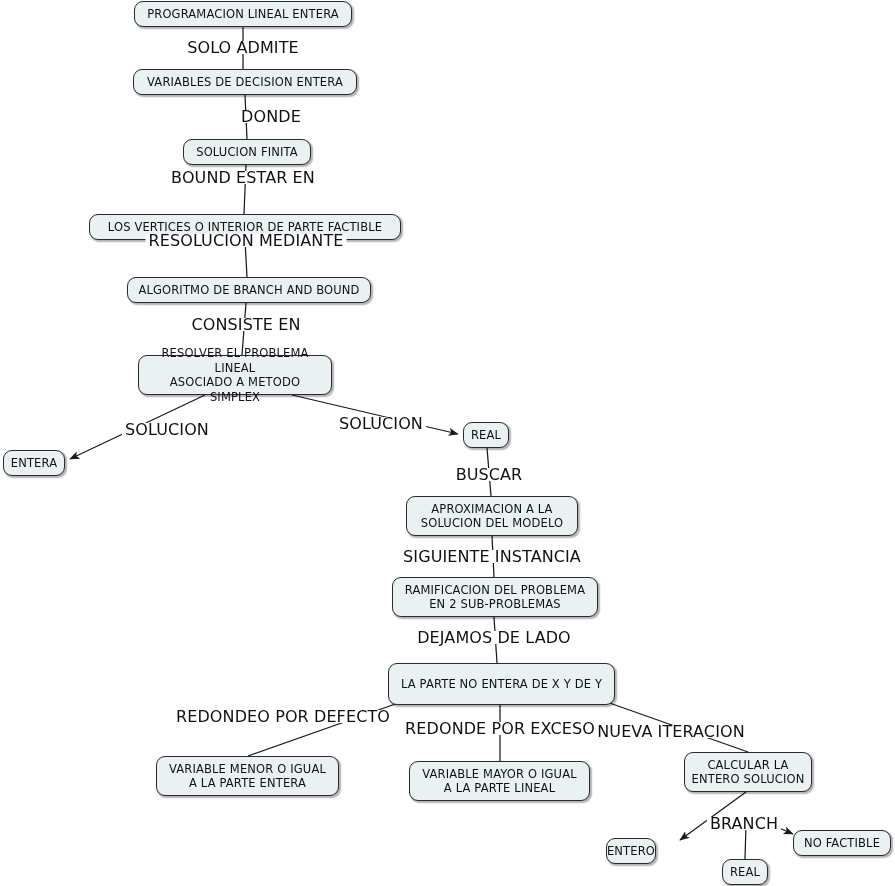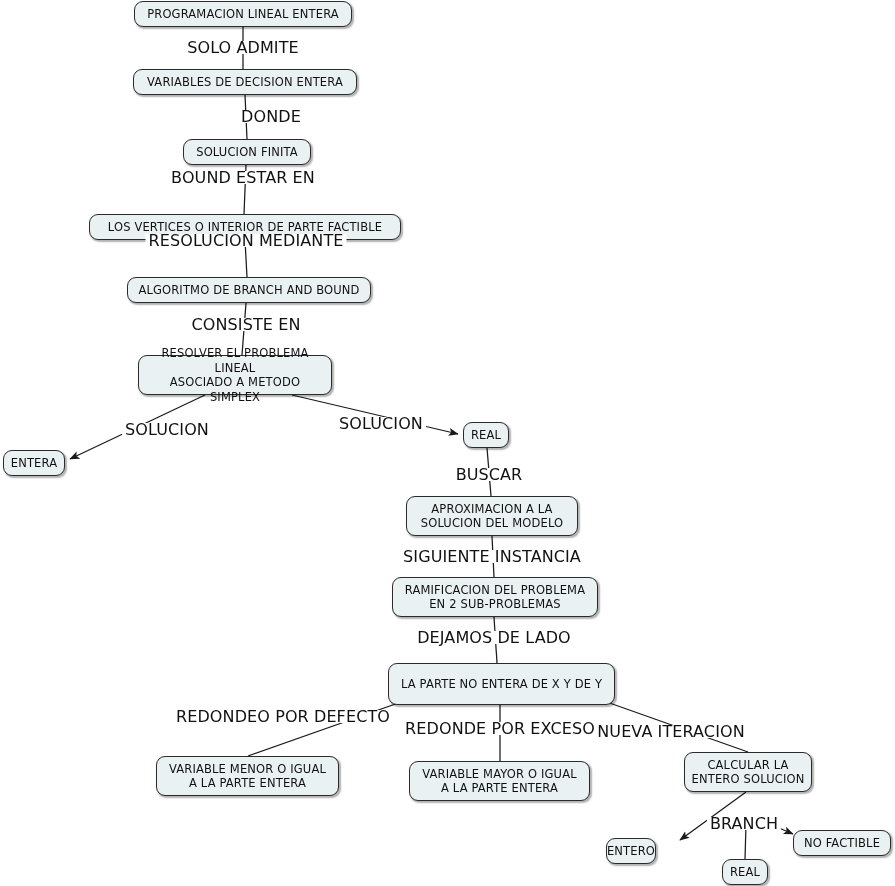--- a/index.html
+++ b/index.html
@@ -94,21 +94,21 @@
       <div class="node" style="left: 3px; top: 450px; width: 62px; height: 26px;">ENTERA</div>
       <div class="node" style="left: 463px; top: 422px; width: 46px; height: 26px;">REAL</div>
       <div class="node" style="left: 406px; top: 496px; width: 172px; height: 40px;">APROXIMACION A LA
 SOLUCION DEL MODELO</div>
       <div class="node" style="left: 392px; top: 577px; width: 206px; height: 40px;">RAMIFICACION DEL PROBLEMA
 EN 2 SUB-PROBLEMAS</div>
       <div class="node" style="left: 388px; top: 663px; width: 227px; height: 42px;">LA PARTE NO ENTERA DE X Y DE Y</div>
       <div class="node" style="left: 156px; top: 756px; width: 183px; height: 40px;">VARIABLE MENOR O IGUAL
 A LA PARTE ENTERA</div>
       <div class="node" style="left: 409px; top: 761px; width: 181px; height: 40px;">VARIABLE MAYOR O IGUAL
-A LA PARTE ENTERA</div>
+A LA PARTE LINEAL</div>
       <div class="node" style="left: 684px; top: 752px; width: 128px; height: 40px;">CALCULAR LA
 ENTERO SOLUCION</div>
       <div class="node" style="left: 606px; top: 838px; width: 50px; height: 26px;">ENTERO</div>
       <div class="node" style="left: 722px; top: 859px; width: 46px; height: 26px;">REAL</div>
       <div class="node" style="left: 793px; top: 830px; width: 98px; height: 26px;">NO FACTIBLE</div>
     </div>
   <div id="label-layer">
       <div class="edge-label" style="left: 243px; top: 41px;">SOLO ADMITE</div>
       <div class="edge-label" style="left: 246px; top: 110px; margin-left: 25px;">DONDE</div>
       <div class="edge-label" style="left: 243px; top: 171px;">BOUND ESTAR EN</div>

